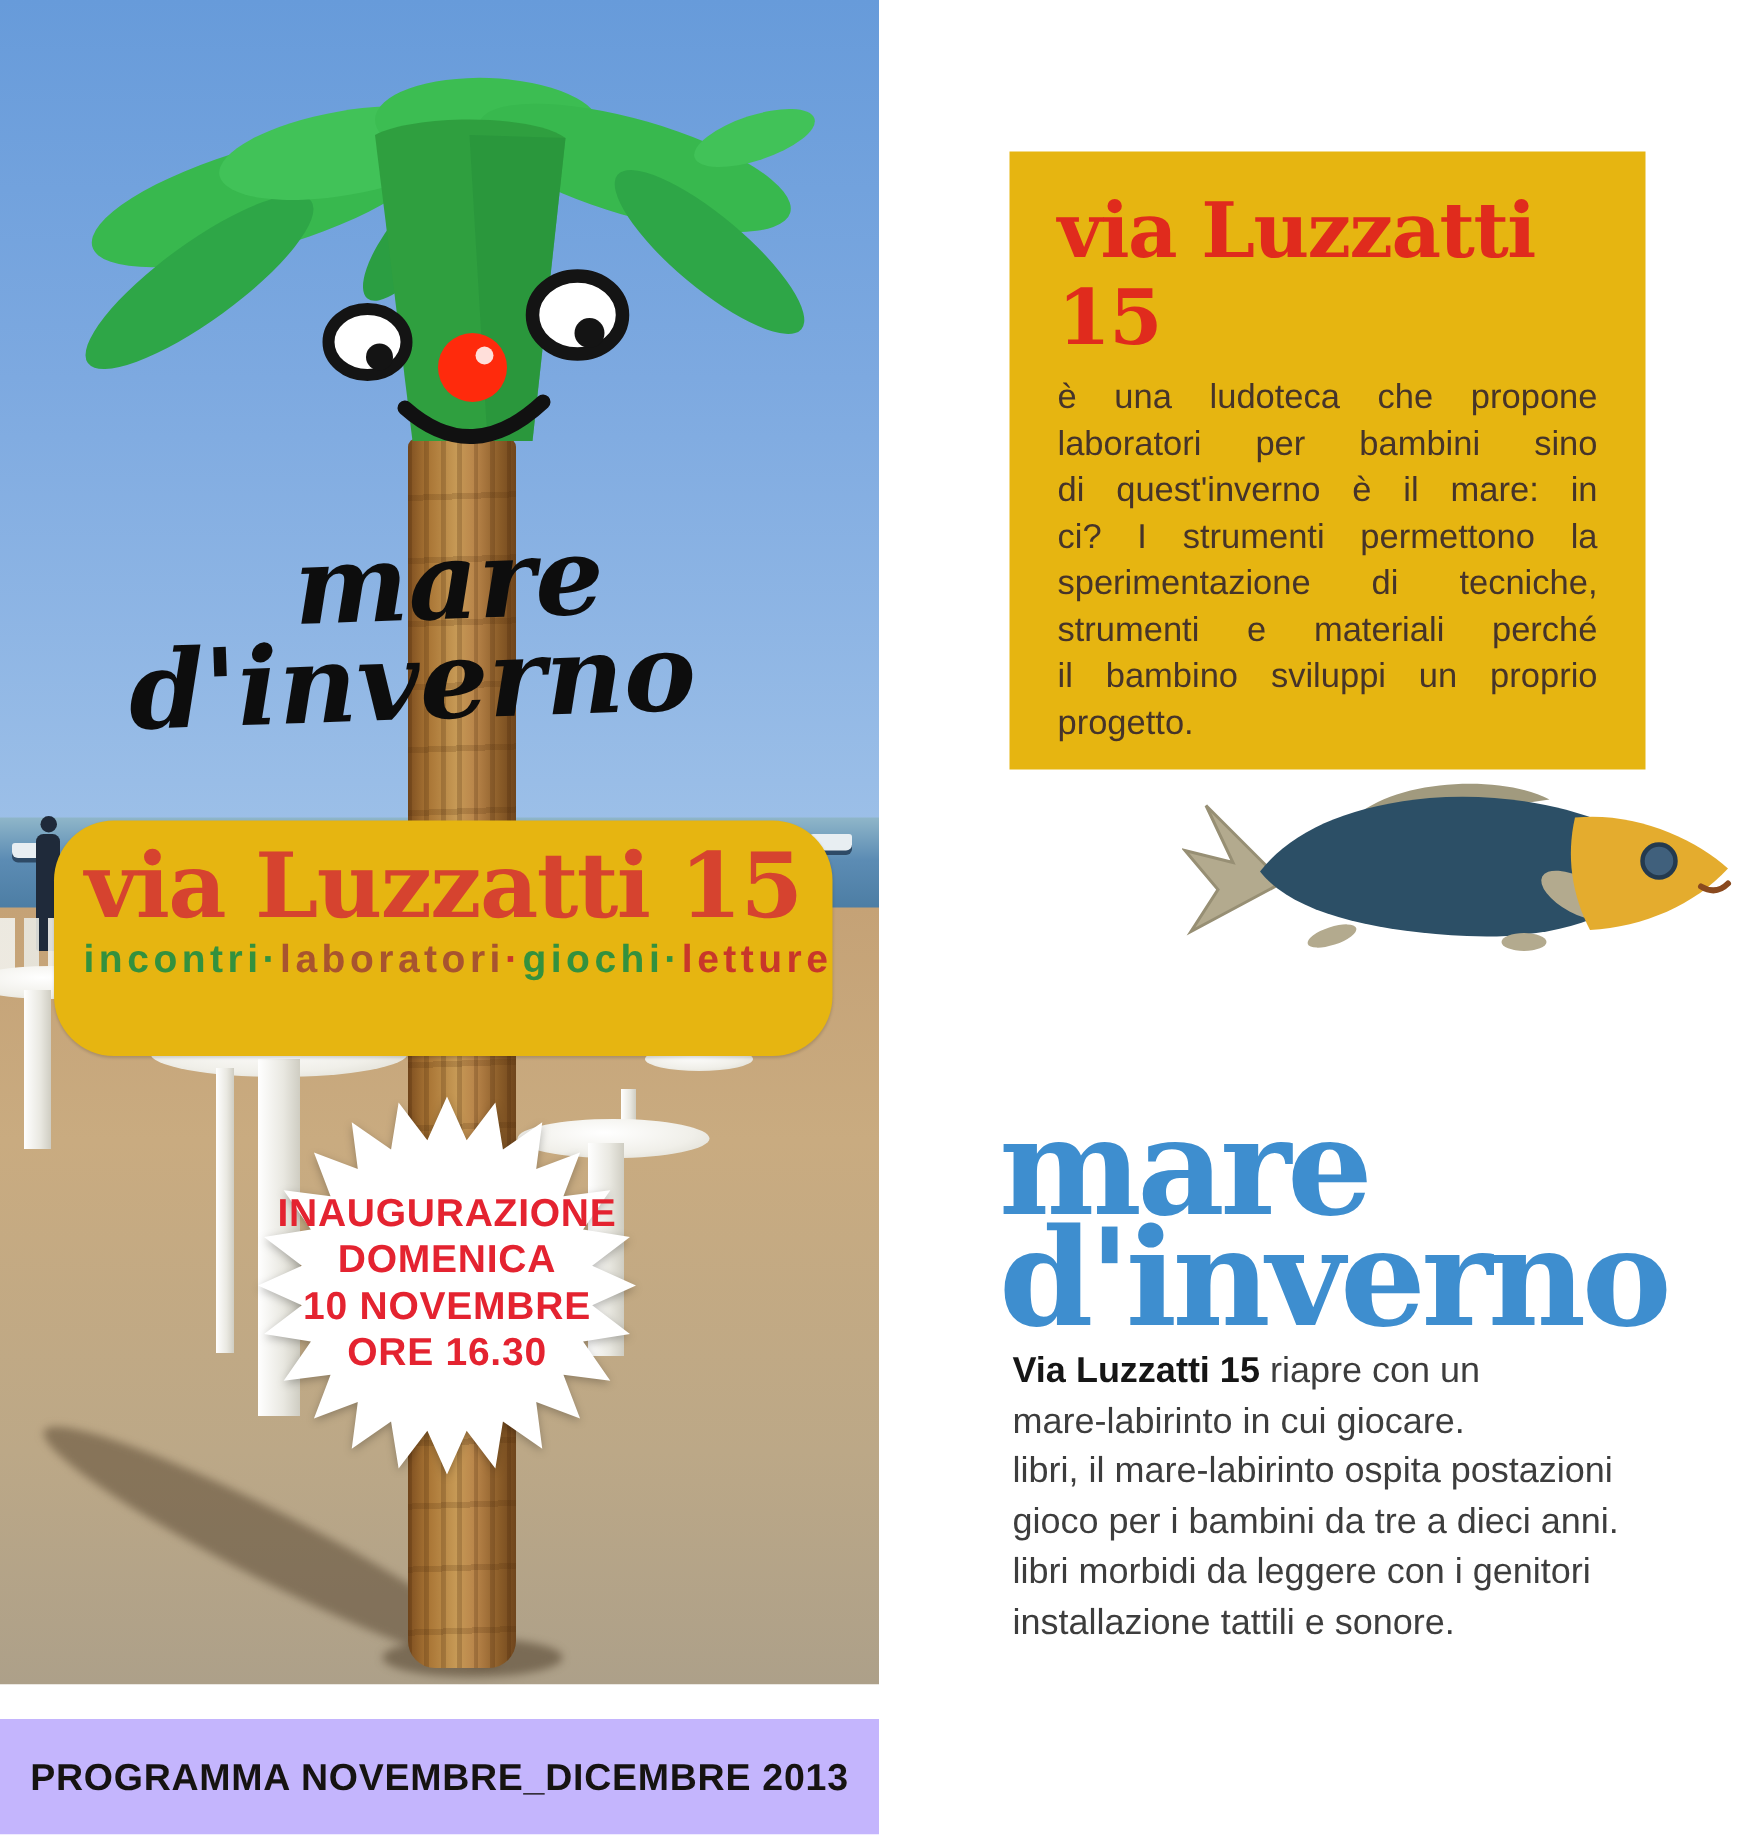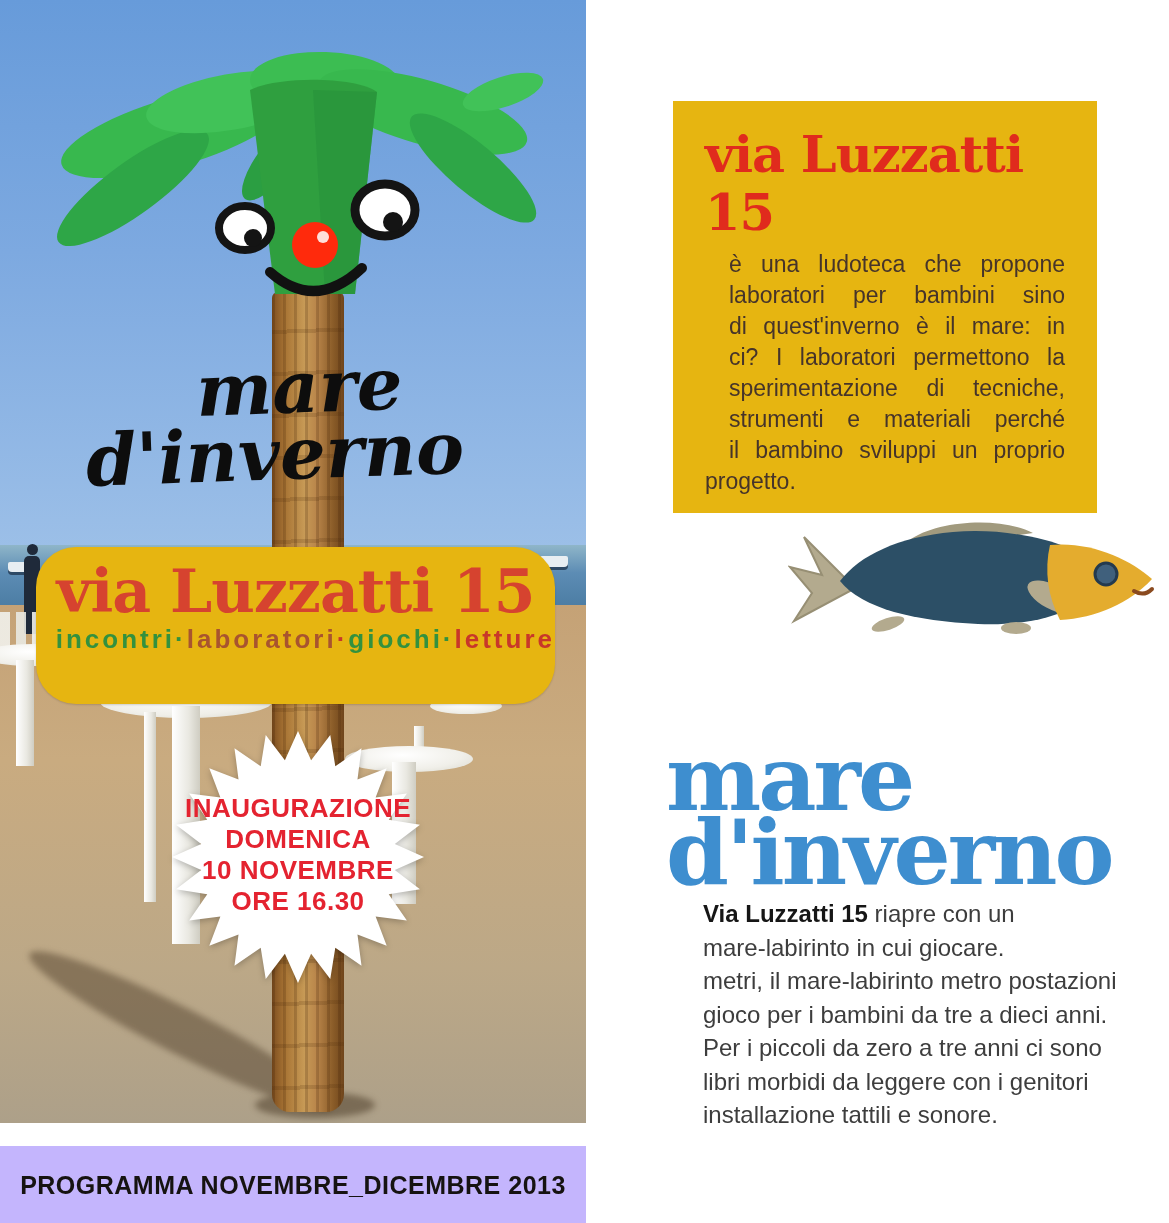--- a/index.html
+++ b/index.html
@@ -55,29 +55,29 @@
 
   .footer-bar{position:absolute;left:0;top:1146px;width:586px;height:100px;background:#c4b5fd;}
   .footer-text{padding-top:25px;text-align:center;color:#161311;font-weight:bold;font-size:25px;letter-spacing:.5px;}
 
   
   .info-box{position:absolute;left:673px;top:101px;width:424px;height:412px;background:#e6b511;box-sizing:border-box;
      padding:24px 32px 0 32px;}
   .info-title{font-family:"DejaVu Serif","Liberation Serif",serif;font-weight:bold;font-size:51px;line-height:58px;
      color:#e02b1d;letter-spacing:-1px;}
   .info-body{margin-top:8px;color:#46342a;font-size:23px;line-height:31px;}
-  .jline{text-align:justify;text-align-last:justify;margin-left:24px;}
+  .jline{text-align:justify;text-align-last:justify;}
   .fish-svg{position:absolute;left:788px;top:517px;}
   .date-block{position:absolute;left:674px;top:622px;}
   .date-line{color:#ee4338;font-size:31px;line-height:35px;font-weight:normal;}
   .announce-line{color:#e81d30;font-size:31px;line-height:33px;font-weight:bold;}
   .announce-first{margin-top:3px;}
   .big-title{position:absolute;left:666px;top:741px;font-family:"DejaVu Serif","Liberation Serif",serif;
      font-weight:bold;color:#3e8ecf;font-size:90px;line-height:74px;letter-spacing:-3px;}
-  .description{position:absolute;left:703px;top:897px;width:450px;color:#3d3d3d;font-size:24px;line-height:33.5px;}
+  .description{position:absolute;left:675px;top:897px;width:450px;color:#3d3d3d;font-size:24px;line-height:33.5px;}
   .lead-bold{font-weight:bold;color:#161616;}
 </style>
 </head>
 <body>
 
 <div id="page">
 
   <div class="photo-panel">
     <div class="sky"></div>
     <div class="sea"></div>
@@ -154,21 +154,21 @@
   <div class="footer-bar">
     <div class="footer-text">PROGRAMMA NOVEMBRE_DICEMBRE 2013</div>
   </div>
 
   <div class="info-box">
     <div class="info-title">via Luzzatti 15</div>
     <div class="info-body">
       <div class="jline">è una ludoteca che propone</div>
       <div class="jline">laboratori per bambini sino</div>
       <div class="jline">di quest'inverno è il mare: in</div>
-      <div class="jline">ci? I laboratori permettono la</div>
+      <div class="jline">ci? I strumenti permettono la</div>
       <div class="jline">sperimentazione di tecniche,</div>
       <div class="jline">strumenti e materiali perché</div>
       <div class="jline">il bambino sviluppi un proprio</div>
       <div>progetto.</div>
     </div>
   </div>
 
   <svg class="fish-svg" width="372" height="118" viewBox="0 0 372 118">
     <path d="M58,62 L16,20 L34,58 L2,50 L24,76 L6,104 L62,74 Z" fill="#b3aa8e" stroke="#978f74" stroke-width="2"></path>
     <path d="M120,24 C150,2 215,0 245,16 L205,22 C172,18 142,20 120,24 Z" fill="#a19a7e"></path>
@@ -183,20 +183,19 @@
 
 
   <div class="big-title">
     <div>mare</div>
     <div>d'inverno</div>
   </div>
 
   <div class="description">
     <div><span class="lead-bold">Via Luzzatti 15</span><span> riapre con un</span></div>
     <div>mare-labirinto in cui giocare.</div>
-    <div>metri, il mare-labirinto metro postazioni</div>
+    <div>libri, il mare-labirinto ospita postazioni</div>
     <div>gioco per i bambini da tre a dieci anni.</div>
-    <div>Per i piccoli da zero a tre anni ci sono</div>
     <div>libri morbidi da leggere con i genitori</div>
     <div>installazione tattili e sonore.</div>
   </div>
 
 </div>
 
 </body></html>

